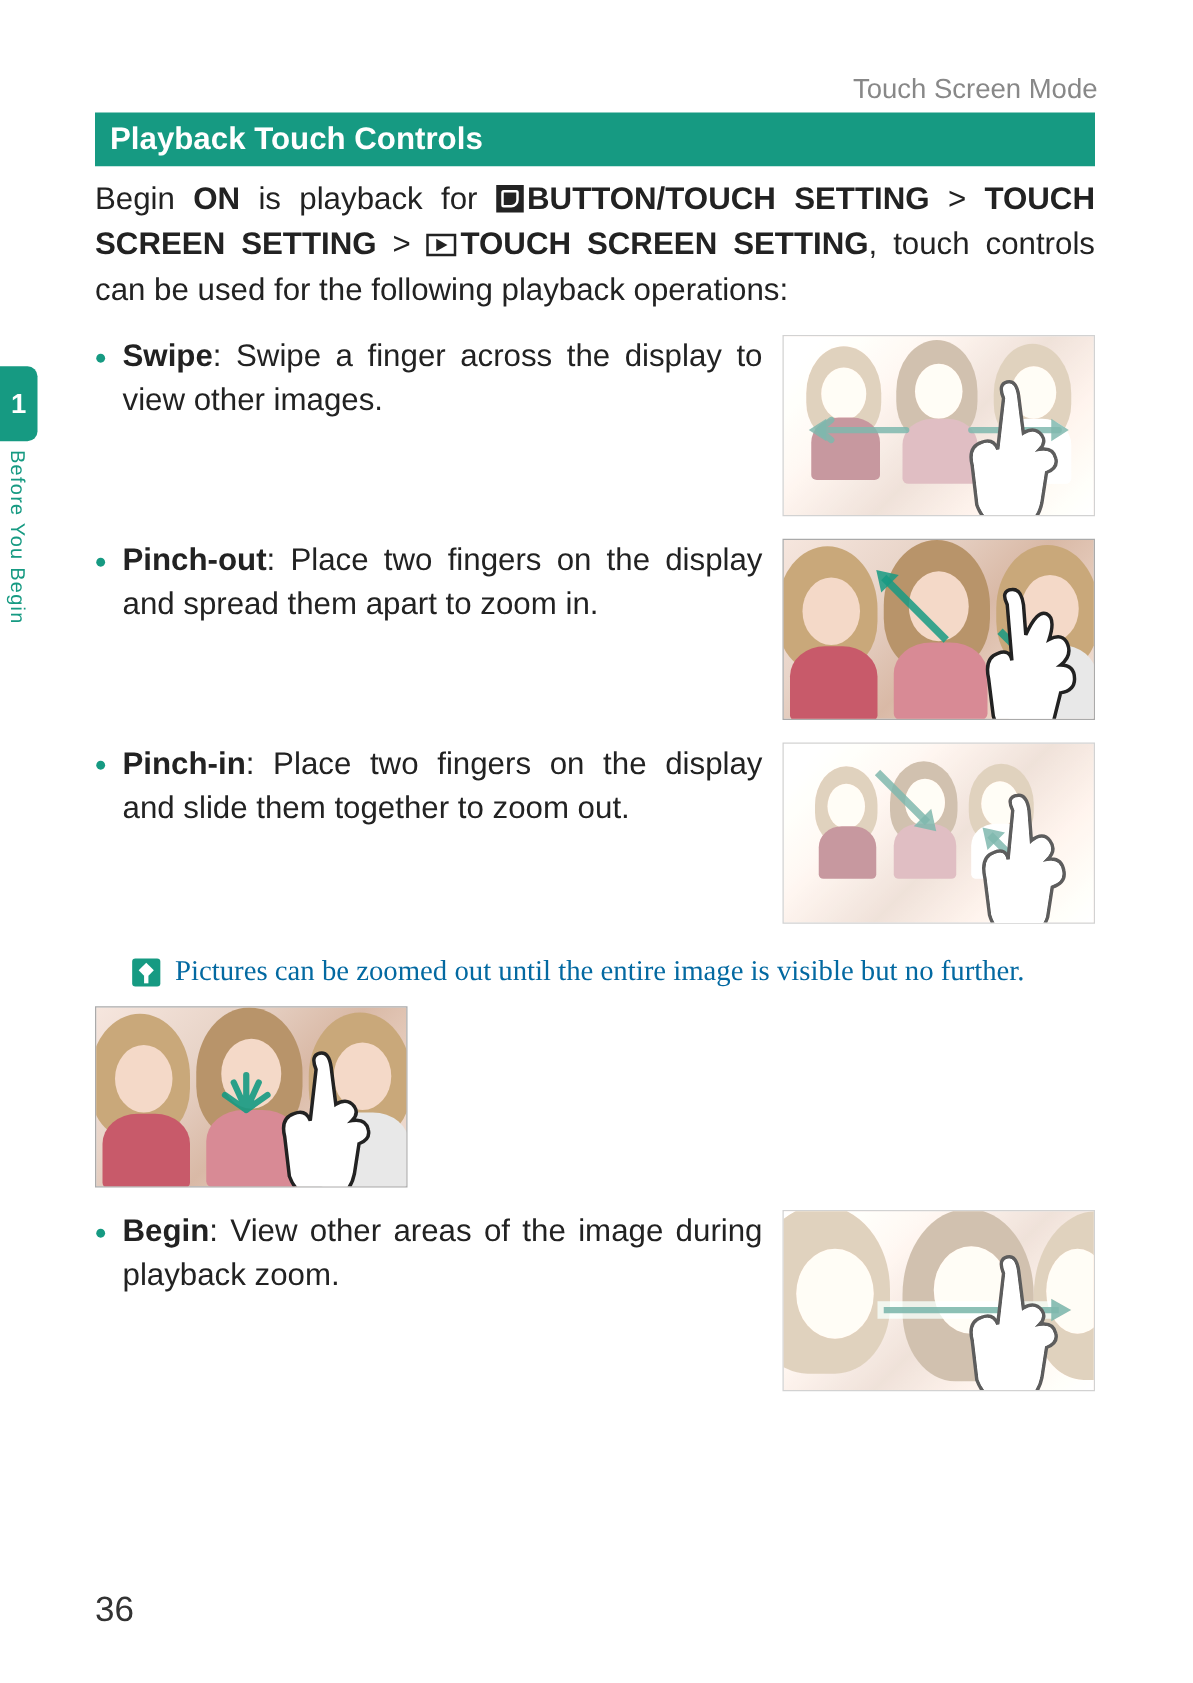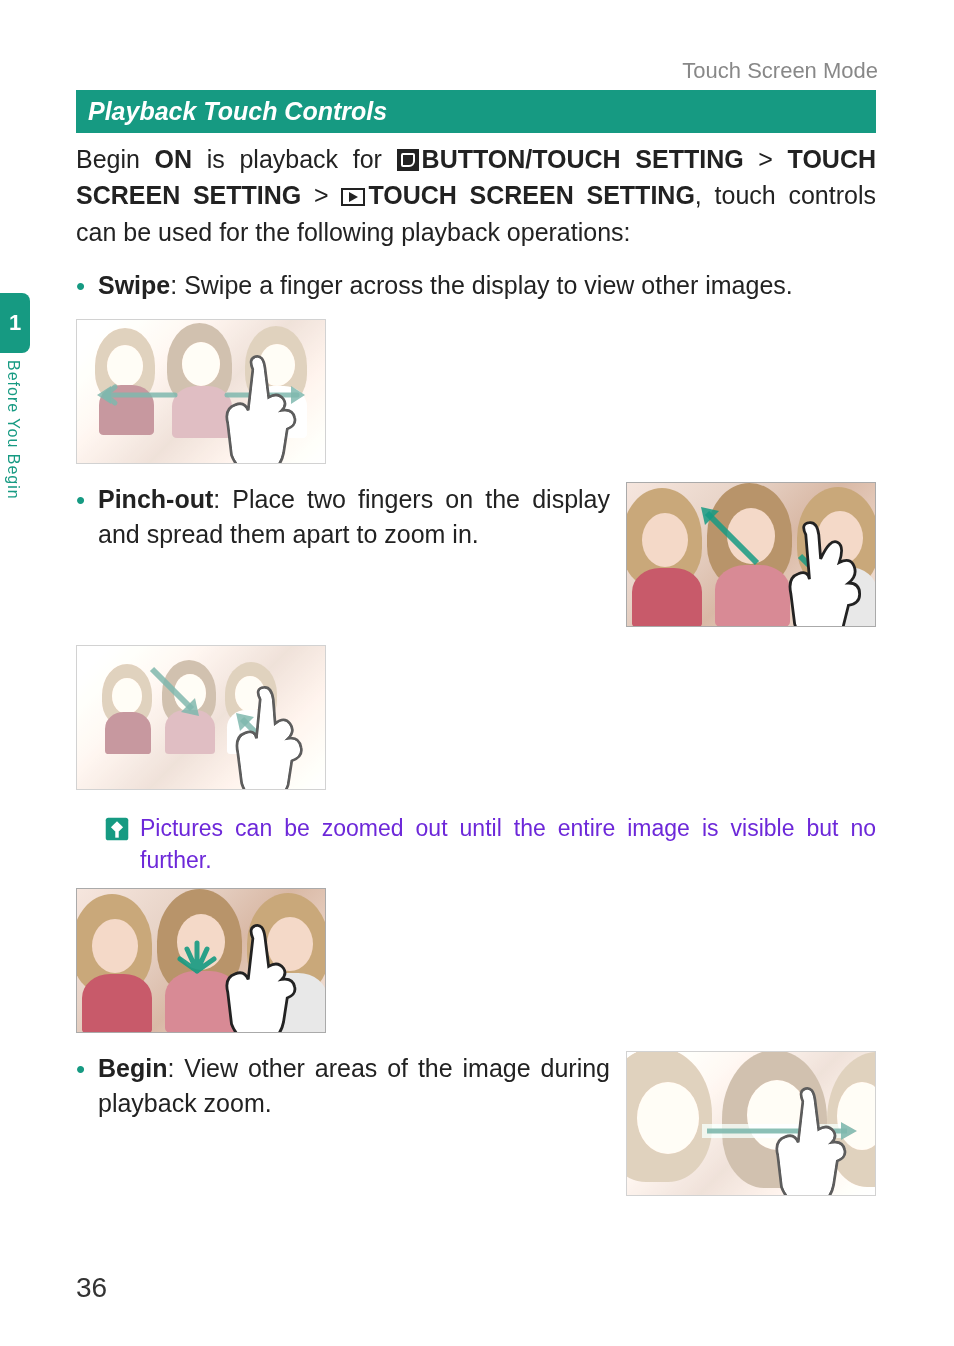--- a/index.html
+++ b/index.html
@@ -51,21 +51,20 @@
     top: 90px;
     width: 800px;
   }
   .section-bar {
     background: #169a82;
     color: #fff;
     font-size: 25px;
     font-weight: bold;
     padding: 7px 12px;
     margin-bottom: 8px;
-    font-style: italic;
   }
   .intro {
     font-size: 25px;
     line-height: 1.45;
     color: #222;
     text-align: justify;
   }
   .intro .bold { font-weight: bold; }
   .icon-box {
     display: inline-block;
@@ -159,23 +158,24 @@
   }
   .note-icon {
     width: 26px;
     height: 26px;
     flex-shrink: 0;
     margin-top: 4px;
   }
   .note-text {
     font-size: 23px;
     line-height: 1.4;
-    color: #6d28d9;
+    color: #0369a1;
     text-align: justify;
     flex: 1;
+    font-family: Liberation Serif, serif;
   }
   .page-num {
     position: absolute;
     left: 76px;
     bottom: 42px;
     font-size: 28px;
     color: #333;
   }
 </style>
 </head>
@@ -191,21 +191,21 @@
   <div class="section-bar">Playback Touch Controls</div>
 
   <p class="intro">
     <span>Begin </span><span class="bold">ON</span><span> is playback for </span><span class="icon-box wrench"></span><span class="bold">BUTTON/TOUCH SETTING</span>
     <span class="gt">&gt;</span>
     <span class="bold">TOUCH SCREEN SETTING</span>
     <span class="gt">&gt;</span>
     <span class="icon-play"></span><span class="bold">TOUCH SCREEN SETTING</span><span>, touch controls can be used for the following playback operations:</span>
   </p>
 
-  <div class="item-row" style="flex-direction:column;">
+  <div class="item-row" style="">
     <div class="item-text">
       <span class="term">Swipe</span><span>: Swipe a finger across the display to view other images.</span>
     </div>
     <div class="thumb thumb-faded">
       <div class="hair" style="left:18px;top:8px;width:60px;height:75px;"></div>
       <div class="face" style="left:30px;top:25px;width:36px;height:42px;"></div>
       <div class="shirt" style="left:22px;top:65px;width:55px;height:50px;background:#c85a6a;"></div>
       <div class="hair" style="left:90px;top:3px;width:65px;height:82px;background:#b8946a;"></div>
       <div class="face" style="left:105px;top:22px;width:38px;height:44px;"></div>
       <div class="shirt" style="left:95px;top:66px;width:60px;height:52px;background:#d88a95;"></div>
@@ -252,20 +252,23 @@
       </svg>
       <div class="hand" style="right:5px;bottom:-22px;">
         <svg viewBox="0 0 100 140">
             <path d="M32 18 Q26 6 36 5 Q44 4 46 18 L48 44 Q58 22 66 26 Q74 30 68 48 Q80 42 84 52 Q88 62 78 70 Q90 70 90 82 Q90 92 78 94 L72 118 Q66 134 46 134 Q26 134 20 114 L16 82 Q12 64 24 60 Q34 56 36 66 Z" fill="#fff" stroke="#222" stroke-width="3"></path>
           </svg>
       </div>
     </div>
   </div>
 
   <div class="item-row">
+    <div class="item-text">
+      <span class="term">Pinch-in</span><span>: Place two fingers on the display and slide them together to zoom out.</span>
+    </div>
     <div class="thumb thumb-faded">
       <div class="hair" style="left:25px;top:18px;width:50px;height:62px;"></div>
       <div class="face" style="left:35px;top:32px;width:30px;height:36px;"></div>
       <div class="shirt" style="left:28px;top:66px;width:46px;height:42px;background:#c85a6a;"></div>
       <div class="hair" style="left:85px;top:14px;width:54px;height:66px;background:#b8946a;"></div>
       <div class="face" style="left:97px;top:28px;width:32px;height:38px;"></div>
       <div class="shirt" style="left:88px;top:64px;width:50px;height:44px;background:#d88a95;"></div>
       <div class="hair" style="left:148px;top:16px;width:52px;height:64px;"></div>
       <div class="face" style="left:158px;top:30px;width:30px;height:36px;"></div>
       <div class="shirt" style="left:150px;top:64px;width:48px;height:44px;background:#e0e0e0;"></div>

